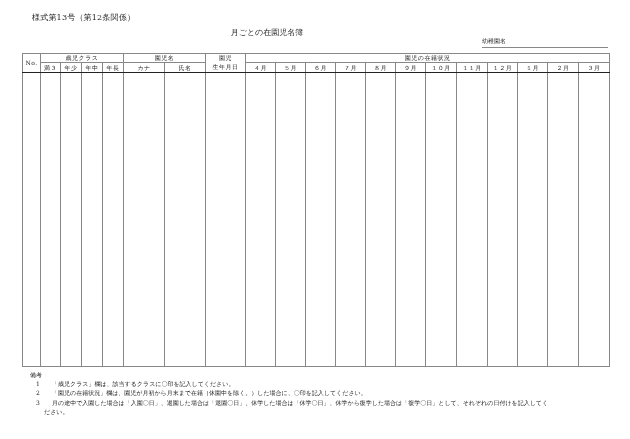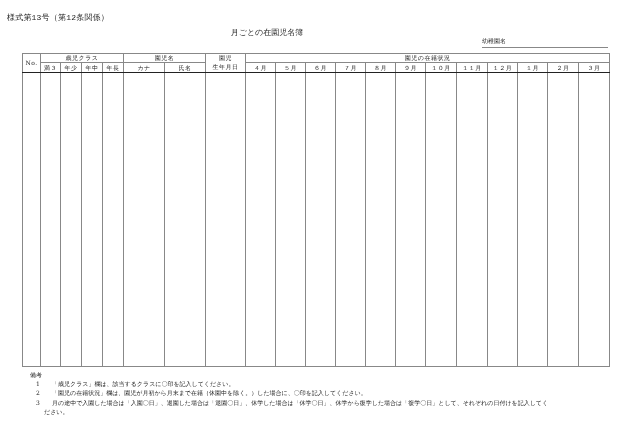--- a/index.html
+++ b/index.html
@@ -1,18 +1,18 @@
 <!DOCTYPE html>
 <html><head>
 <meta charset="utf-8">
 <style>
   html, body { margin:0; padding:0; background:#ffffff; }
   body { width:630px; height:439px; position:relative; overflow:hidden;
          font-family:"DejaVu Serif", "Liberation Serif", serif; color:#222; }
-  .form-no { position:absolute; left:7px; top:12px; font-size:8px; letter-spacing:0.2px;font-family:Liberation Mono, monospace; }
+  .form-no { position:absolute; left:32px; top:12px; font-size:8px; letter-spacing:0.2px; }
   .title { position:absolute; left:0; width:529px; top:27px; text-align:center; font-size:8px; padding-left:5px; box-sizing:border-box; }
   .kinder { position:absolute; left:482px; top:37px; width:126px; font-size:6px; border-bottom:1px solid #888; padding-bottom:1px; }
   table.roster { position:absolute; left:22px; top:53px; width:587px; height:314px;
     border-collapse:collapse; border:1.5px solid #222; table-layout:fixed; font-size:6px; }
   table.roster td, table.roster th { border:1px solid #888; padding:0; text-align:center; font-weight:normal; }
   table.roster tr.h1 { height:8px; }
   table.roster tr.h2 { height:10px; }
   table.roster th { letter-spacing:0.5px; line-height:8px; }
   .thick-l { border-left:1.5px solid #222 !important; }
   .thick-b { border-bottom:1.5px solid #222 !important; }

